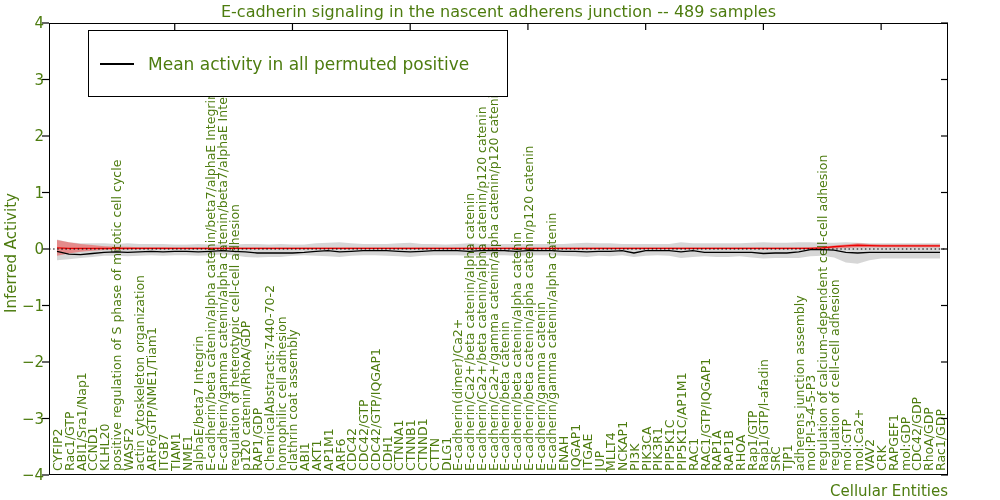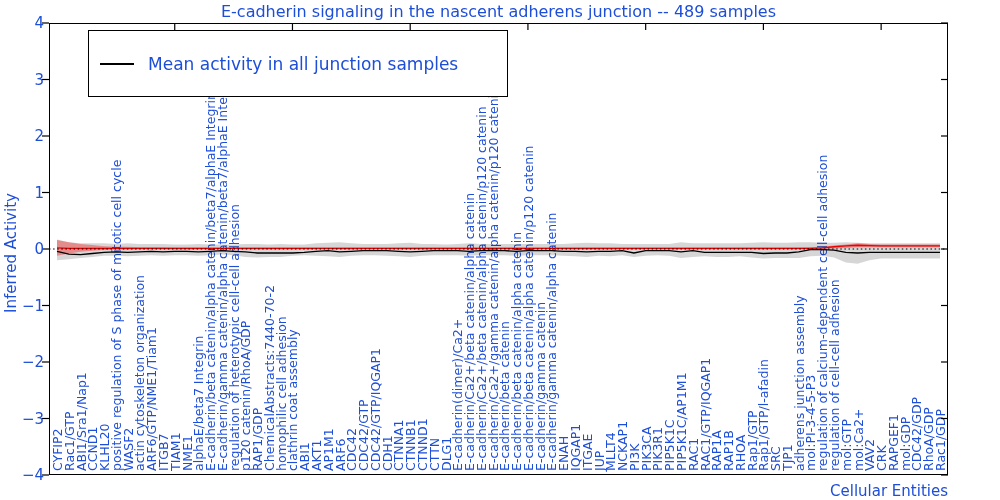--- a/index.html
+++ b/index.html
@@ -1,17 +1,17 @@
 <!DOCTYPE html>
 <html><head>
 <meta charset="utf-8">
 <style>
   html,body{margin:0;padding:0;background:#fff;}
   .fig{position:relative;width:1000px;height:500px;background:#ffffff;overflow:hidden;
-       font-family:"DejaVu Sans","Liberation Sans",sans-serif;color:#1d4ed8;}
+       font-family:"DejaVu Sans","Liberation Sans",sans-serif;color:#4d7c0f;}
   .chart-title{position:absolute;left:49px;top:2px;width:899px;text-align:center;
        font-size:16px;white-space:nowrap;}
   .plot-frame{position:absolute;left:49px;top:23px;width:899px;height:452px;
        border:1.5px solid #000;box-sizing:border-box;z-index:1;}
   .ylabel{position:absolute;left:-64px;top:244px;width:150px;text-align:center;
        font-size:15px;transform:rotate(-90deg);}
   .xlabel{position:absolute;left:49px;top:482px;width:899px;text-align:right;font-size:15px;}
   #yticks .ytick{position:absolute;width:42px;text-align:right;font-size:15px;z-index:4;}
   #xticks .xtick{position:absolute;transform:rotate(-90deg);transform-origin:0 0;
        font-size:12.5px;line-height:13px;white-space:nowrap;z-index:2;}
@@ -154,17 +154,17 @@
       <line x1="410.2" x2="410.2" y1="23" y2="30" stroke="#000000" stroke-width="1.2"></line>
       <line x1="527.9333333333334" x2="527.9333333333334" y1="23" y2="30" stroke="#000000" stroke-width="1.2"></line>
       <line x1="645.6666666666666" x2="645.6666666666666" y1="23" y2="30" stroke="#000000" stroke-width="1.2"></line>
       <line x1="763.4" x2="763.4" y1="23" y2="30" stroke="#000000" stroke-width="1.2"></line>
       <line x1="881.1333333333333" x2="881.1333333333333" y1="23" y2="30" stroke="#000000" stroke-width="1.2"></line>
     </svg>
 
   <div class="legend">
     <div class="legend-row">
       <span class="legend-swatch" style="border-top-color: rgb(0, 0, 0);"></span>
-      <span>Mean activity in all junction samples</span>
+      <span>Mean activity in all permuted positive</span>
     </div>
   </div>
 
 </div>
 
 </body></html>

